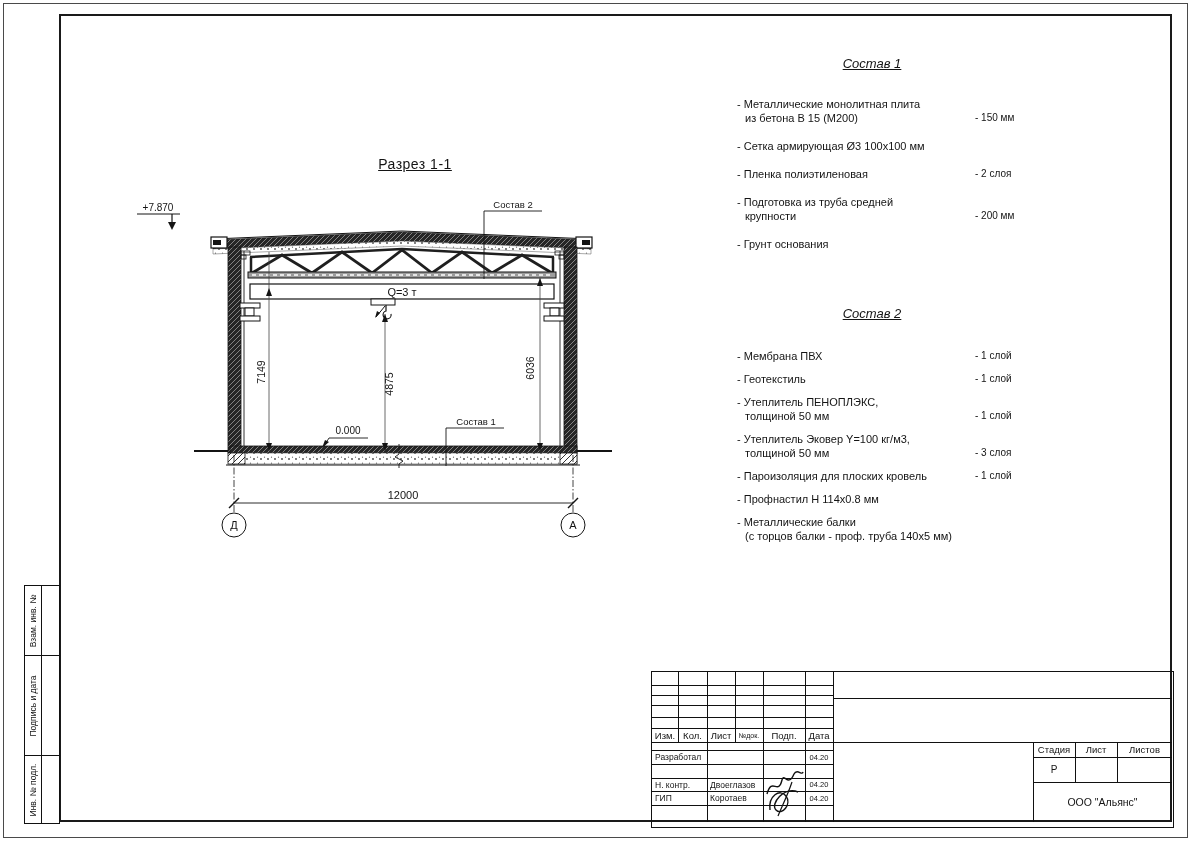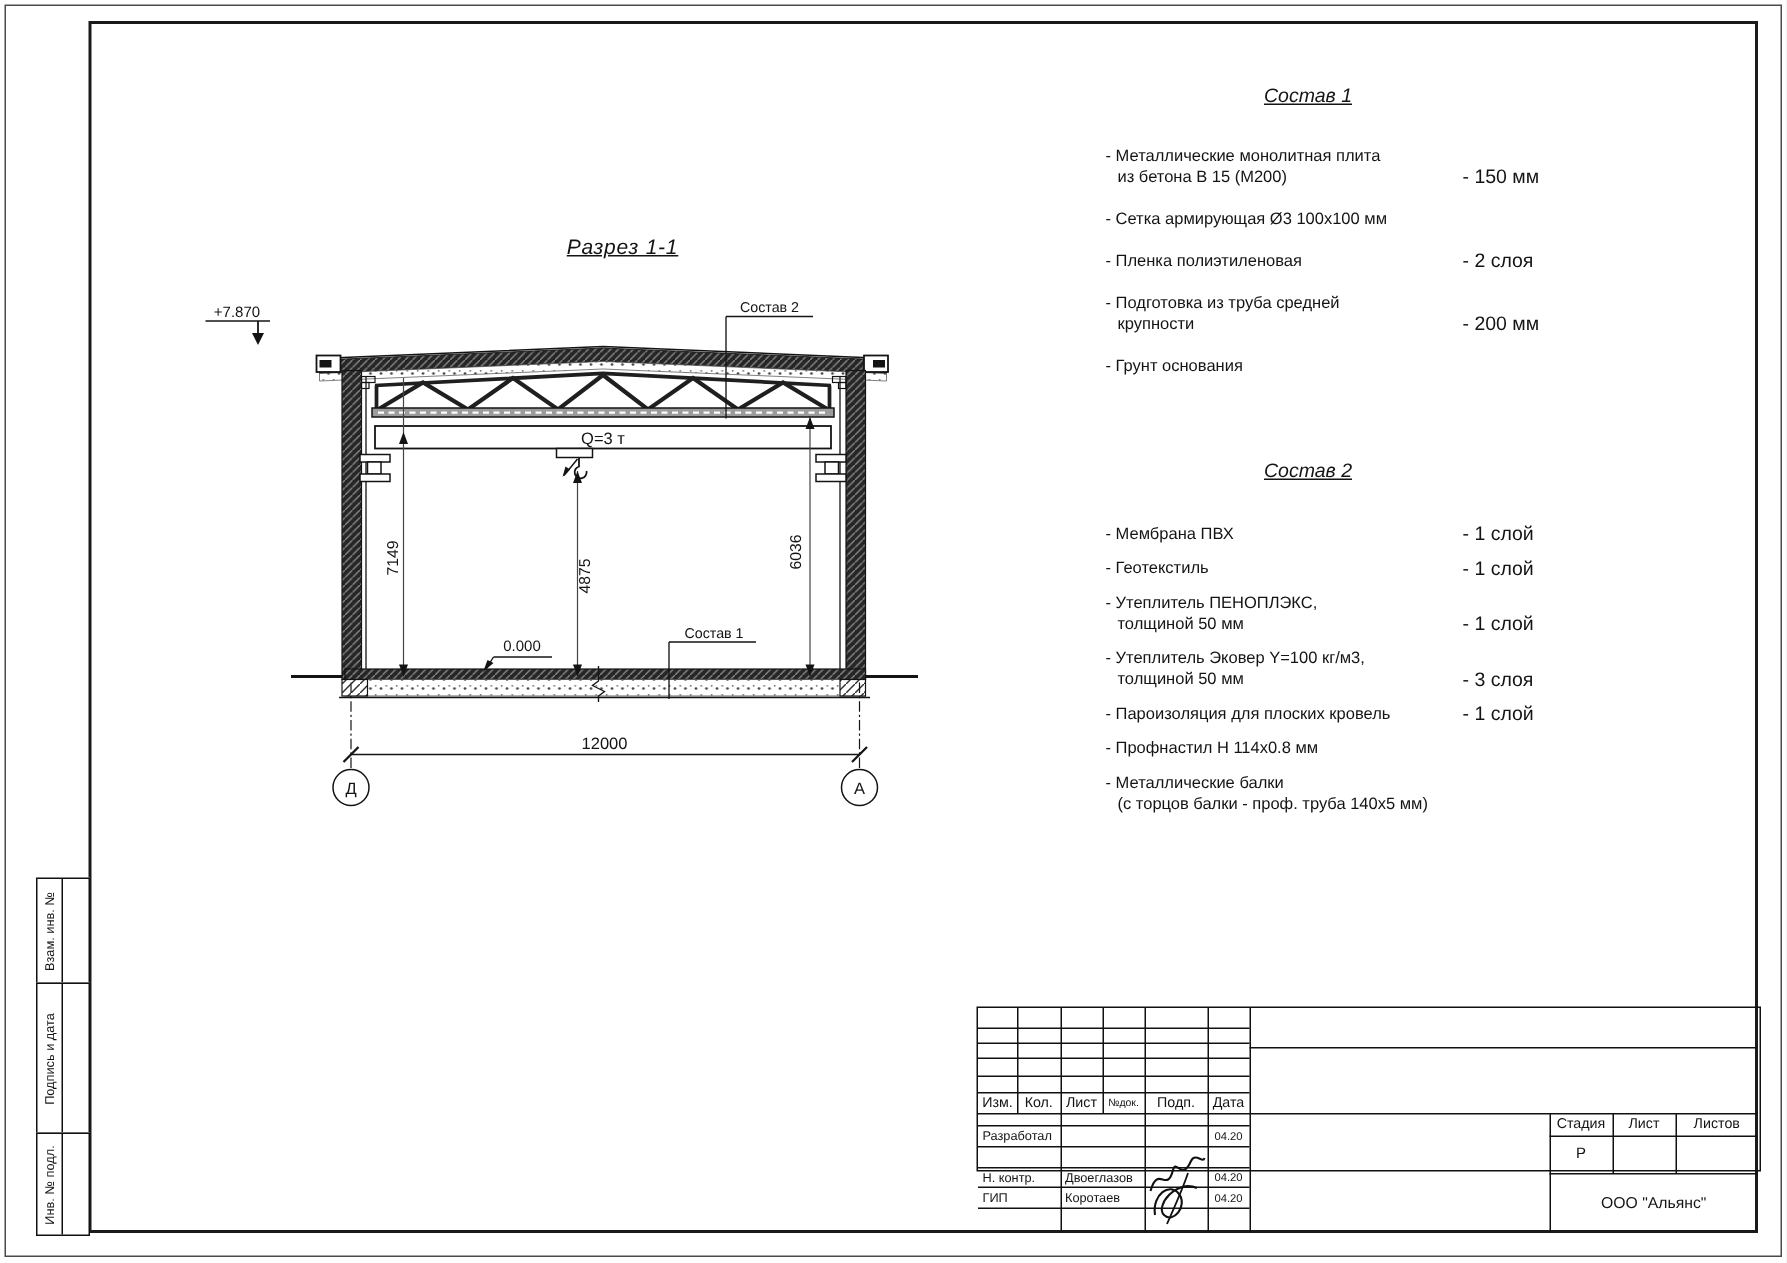--- a/index.html
+++ b/index.html
@@ -1,34 +1,34 @@
 <!DOCTYPE html>
 <html><head>
 <meta charset="utf-8">
 <style>
   html,body{margin:0;padding:0;background:#e8e8e8}
   .page{position:relative;width:1191px;height:842px;background:#fff;font-family:"Liberation Sans",sans-serif;color:#141414;overflow:hidden}
   .outer-border{position:absolute;left:3px;top:3px;right:3px;bottom:4px;border:1.5px solid #4a4a4a}
   .inner-frame{position:absolute;left:59px;top:14px;width:1113px;height:808px;border:2px solid #1a1a1a;box-sizing:border-box}
 
-  .section-title{position:absolute;left:355px;top:156px;width:120px;text-align:center;font-style:italic;font-size:14px;text-decoration:underline;letter-spacing:.5px}
+  .section-title{position:absolute;left:355px;top:156px;width:120px;text-align:center;font-size:14px;text-decoration:underline;letter-spacing:.5px}
 
   .comp{position:absolute;left:737px;width:300px}
   .comp-title{text-align:center;font-size:13px;font-style:italic;text-decoration:underline;margin:0 30px 26px 0}
   .c2 .comp-title{margin-bottom:28px}
   .comp-item{display:flex;align-items:flex-end}
   .c1 .comp-item{margin-bottom:14px}
   .c2 .comp-item{margin-bottom:9px}
   .item-text{width:238px;font-size:11px;line-height:14px;white-space:nowrap}
   .line{display:block}
   .l2{padding-left:8px}
   .l2:empty{display:none}
-  .item-val{font-size:13px;line-height:14px;white-space:nowrap}
-
-  .stamp{position:absolute;left:651px;top:671px;width:523px;height:110px;border:1.5px solid #111;box-sizing:border-box}
+  .item-val{font-size:10px;line-height:14px;white-space:nowrap}
+
+  .stamp{position:absolute;left:651px;top:671px;width:523px;height:157px;border:1.5px solid #111;box-sizing:border-box}
   .hl,.vl{position:absolute;background:#111}
   .hl{height:1px}
   .vl{width:1px}
   .cell{position:absolute;display:flex;align-items:center;justify-content:center;font-size:9.5px;white-space:nowrap}
   .cell.small{font-size:7px}
   .cell.tiny{font-size:7.5px}
   .cell.left{justify-content:flex-start}
   .cell.role{font-size:8.5px}
 
   .sidebox{position:absolute;left:24px;width:36px;border:1.5px solid #111;box-sizing:border-box;display:flex;background:#fff}

